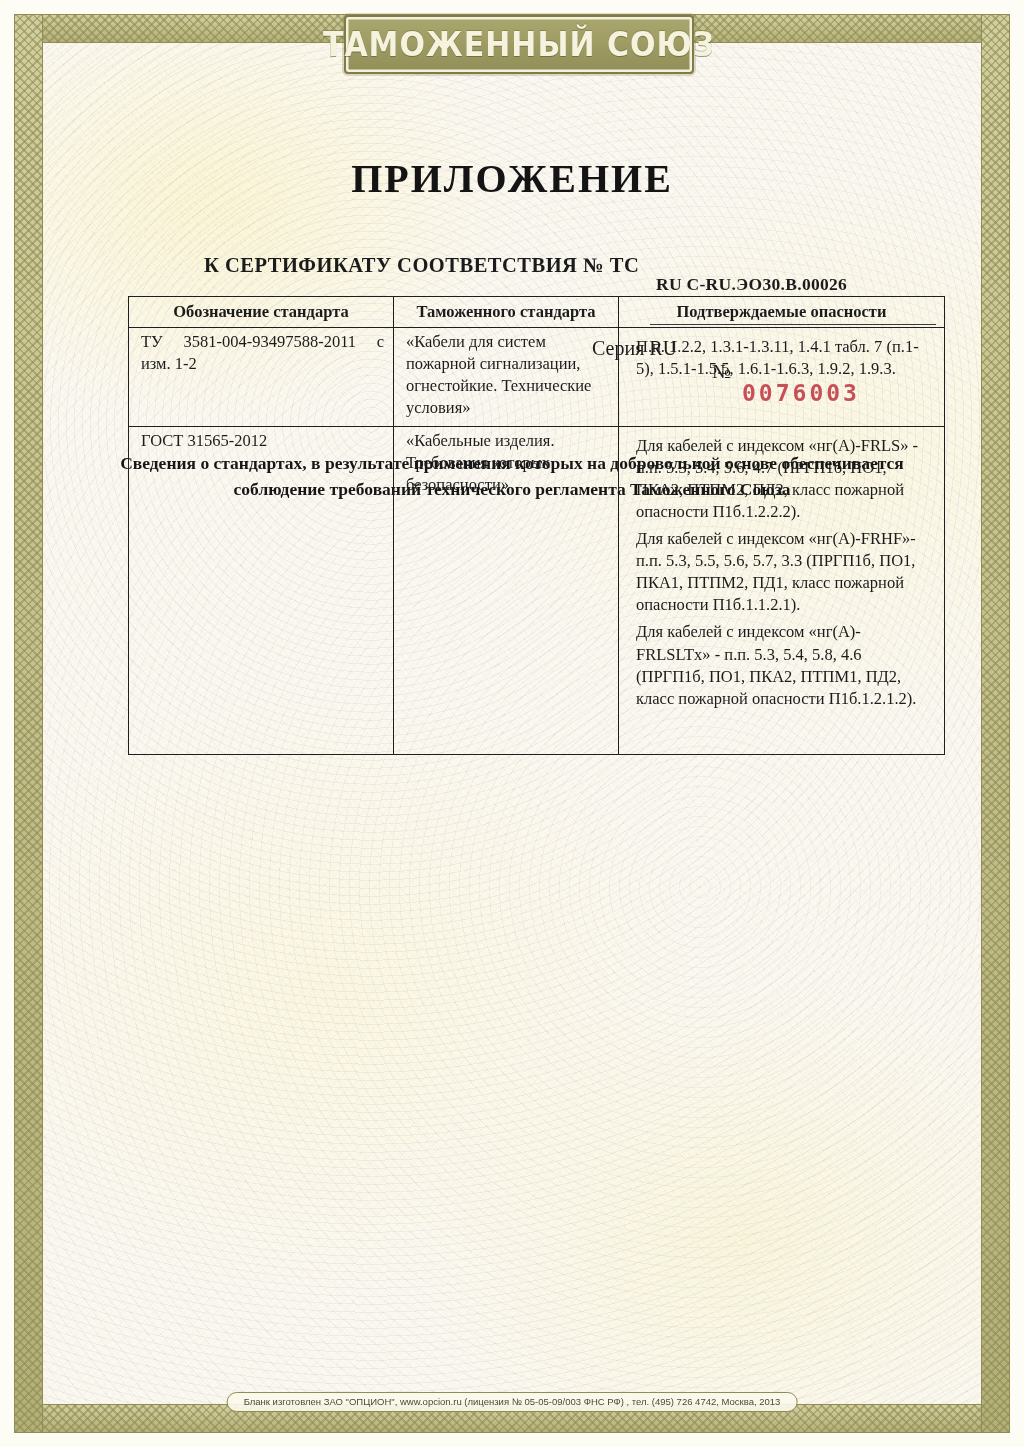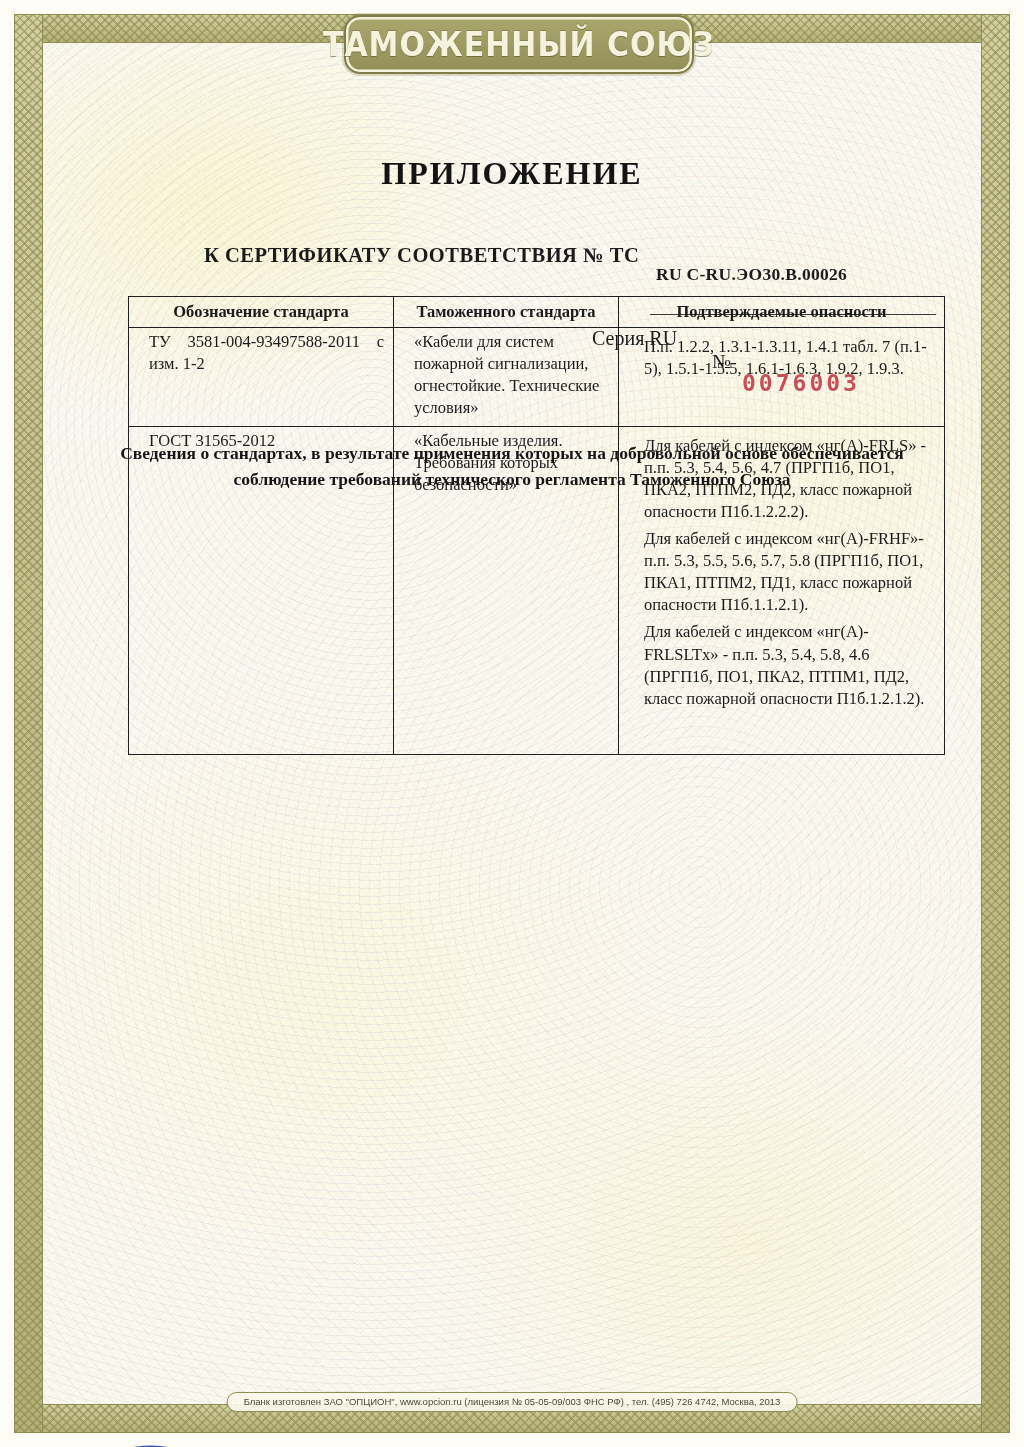--- a/index.html
+++ b/index.html
@@ -32,34 +32,34 @@
       linear-gradient(#d2cf9f, #b4b078);
       border:1px solid #8f8c55; }
   .band-top    { left:14px; right:14px; top:14px;    height:29px; }
   .band-bottom { left:14px; right:14px; bottom:14px; height:29px; }
   .band-left   { left:14px; top:14px;  bottom:14px;  width:29px; }
   .band-right  { right:14px; top:14px; bottom:14px;  width:29px; }
   
   .banner {
     position:absolute; left:344px; top:15px; width:350px; height:59px;
     background:linear-gradient(#aaa76e, #918e58);
-    border:2px solid #7f7c49; border-radius:16px;
+    border:2px solid #7f7c49; border-radius:4px;
     box-shadow:inset 0 0 0 2.5px #f4f1dc, 0 0 0 2px rgba(127,124,73,.25);
     display:flex; align-items:center; justify-content:center;
   }
   .banner span {
     font-family:"DejaVu Sans", sans-serif; font-weight:bold; font-size:30px;
     color:#f5f2de; letter-spacing:1px; transform:scaleY(1.12);
     text-shadow:0 1px 0 rgba(84,82,38,.55), 0 -1px 0 rgba(84,82,38,.35);
     white-space:nowrap;
   }
   
   .doc-title {
     position:absolute; left:0; right:0; top:96px; text-align:center;
-    font-size:32px; font-weight:bold; letter-spacing:2px; color:#141414;
+    font-size:40px; font-weight:bold; letter-spacing:2px; color:#141414;
   }
   .cert-line-label {
     position:absolute; left:204px; top:148px; font-size:20.5px; font-weight:bold;
     letter-spacing:.5px; white-space:nowrap;
   }
   .cert-number {
     position:absolute; left:656px; top:145px; font-size:17.5px; font-weight:bold;
     letter-spacing:.3px; white-space:nowrap;
   }
   .cert-underline { position:absolute; left:650px; top:174px; width:286px; height:0; border-top:1.2px solid #3a3a3a; }
@@ -74,21 +74,21 @@
     position:absolute; left:82px; top:228px; width:860px; text-align:center;
     font-size:17.5px; font-weight:bold; line-height:1.48; color:#161616;
   }
   
   table.standards {
     position:absolute; left:128px; top:296px; width:816px;
     border-collapse:collapse; table-layout:fixed;
   }
   table.standards th, table.standards td {
     border:1.6px solid #1f1f1f; font-size:16.5px; line-height:1.34;
-    padding:3px 9px 6px 20px; vertical-align:top;
+    padding:3px 9px 6px 12px; vertical-align:top;
   }
   table.standards th { font-weight:bold; text-align:center; padding:4px 8px; }
   col.c1 { width:265px; } col.c2 { width:225px; } col.c3 { width:326px; }
   td.designation { text-align:justify; }
   td.requirements p { margin:5px; }
   tr.row-gost td { height:328px;font-family:Liberation Serif, serif; }
   
   .stamp { position:absolute; left:36px; top:1172px; width:230px; height:230px; opacity:.93; }
   
   .footer-pill {
@@ -152,21 +152,21 @@
         <td>«Кабели для систем пожарной сигнализации, огнестойкие. Технические условия»</td>
         <td class="requirements">
           <p>П.п. 1.2.2, 1.3.1-1.3.11, 1.4.1 табл. 7 (п.1-5), 1.5.1-1.5.5, 1.6.1-1.6.3, 1.9.2, 1.9.3.</p>
         </td>
       </tr>
       <tr class="row-gost">
         <td class="designation">ГОСТ 31565-2012</td>
         <td>«Кабельные изделия. Требования которых безопасности»</td>
         <td class="requirements">
           <p>Для кабелей с индексом «нг(А)-FRLS» - п.п. 5.3, 5.4, 5.6, 4.7 (ПРГП1б, ПО1, ПКА2, ПТПМ2, ПД2, класс пожарной опасности П1б.1.2.2.2).</p>
-          <p>Для кабелей с индексом «нг(А)-FRHF»- п.п. 5.3, 5.5, 5.6, 5.7, 5.8 (ПРГП1б, ПО1, ПКА1, ПТПМ2, ПД1, класс пожарной опасности П1б.1.1.2.1).</p>
+          <p>Для кабелей с индексом «нг(А)-FRHF»- п.п. 5.3, 5.5, 5.6, 5.7, 3.3 (ПРГП1б, ПО1, ПКА1, ПТПМ2, ПД1, класс пожарной опасности П1б.1.1.2.1).</p>
           <p>Для кабелей с индексом «нг(А)-FRLSLTx» - п.п. 5.3, 5.4, 5.8, 4.6 (ПРГП1б, ПО1, ПКА2, ПТПМ1, ПД2, класс пожарной опасности П1б.1.2.1.2).</p>
         </td>
       </tr>
     </tbody>
   </table>
 
   
   <svg class="stamp z" viewBox="0 0 230 230">
     <g transform="rotate(-8 115 115)" fill="none" stroke="#2a46c4">
       <circle cx="115" cy="115" r="105" stroke-width="3"></circle>

